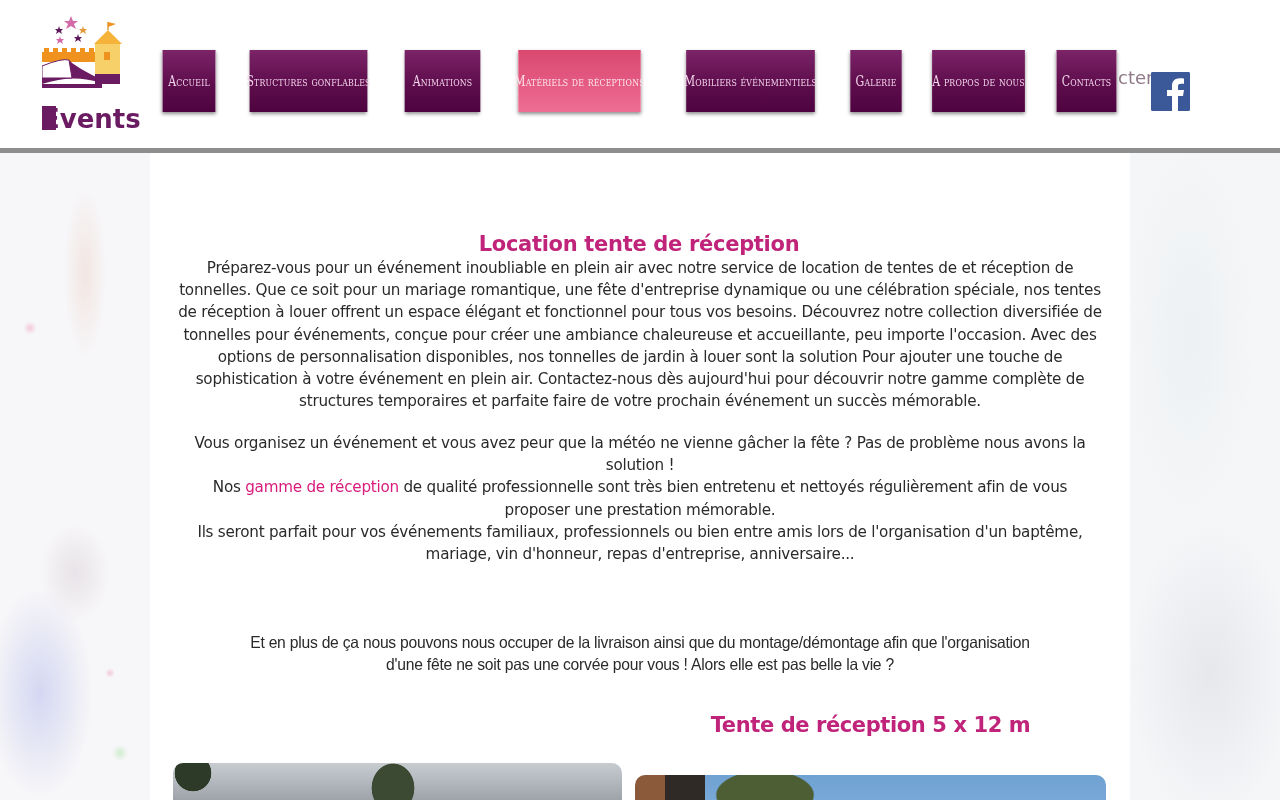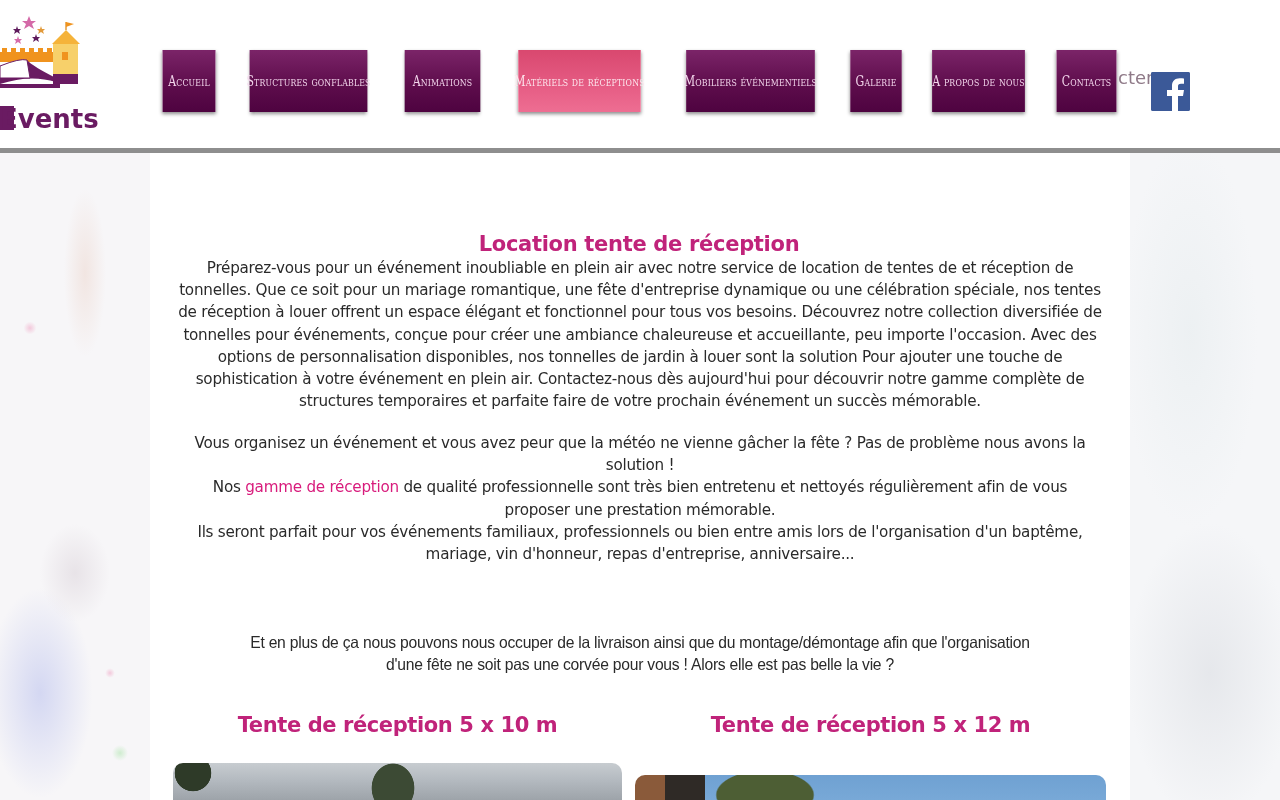--- a/index.html
+++ b/index.html
@@ -3,21 +3,21 @@
 <meta charset="utf-8">
 <style>
   * { box-sizing: border-box; margin: 0; padding: 0; }
   html, body { width: 1280px; height: 800px; overflow: hidden; background: #ffffff; }
   body { position: relative; font-family: "Liberation Sans", sans-serif; }
 
   
   .header { position: absolute; left: 0; top: 0; width: 1280px; height: 148px; background: #ffffff; }
   .header-rule { position: absolute; left: 0; top: 148px; width: 1280px; height: 5px; background: #8e8e8e; }
 
-  .logo { position: absolute; left: 0; top: 8px; width: 112px; height: 128px; }
+  .logo { position: absolute; left: 0; top: 8px; width: 112px; height: 128px; padding-left: 42px; }
   .logo svg { width: 112px; height: 128px; display: block; }
 
   .nav { position: absolute; left: 155px; top: 50px; height: 62px; }
   .nav-btn {
     position: absolute; top: 0; height: 62px;
     display: flex; align-items: center; justify-content: center;
     background: linear-gradient(to bottom, #7b2468 0%, #5e0d4c 55%, #4e0340 100%);
     box-shadow: 0 2px 4px rgba(0,0,0,0.45);
     color: #f3d6ec;
     font-family: "DejaVu Serif", serif;
@@ -183,18 +183,17 @@
   <div class="para p2">
     <div>Vous organisez un événement et vous avez peur que la météo ne vienne gâcher la fête ? Pas de problème nous avons la solution !</div>
     <div>
       <span>Nos </span><span class="hl">gamme de réception</span><span> de qualité professionnelle sont très bien entretenu et nettoyés régulièrement afin de vous proposer une prestation mémorable.</span>
     </div>
     <div>Ils seront parfait pour vos événements familiaux, professionnels ou bien entre amis lors de l'organisation d'un baptême, mariage, vin d'honneur, repas d'entreprise, anniversaire...</div>
   </div>
 
   <p class="para p3">Et en plus de ça nous pouvons nous occuper de la livraison ainsi que du montage/démontage afin que l'organisation d'une fête ne soit pas une corvée pour vous ! Alors elle est pas belle la vie ?</p>
 
-  <h2 class="sub-title st1">Tente de réception 5 x 10 m</h2>
   <h2 class="sub-title st2">Tente de réception 5 x 12 m</h2>
 
   <div class="photo ph1"></div>
   <div class="photo ph2"></div>
 </main>
 
 </body></html>

